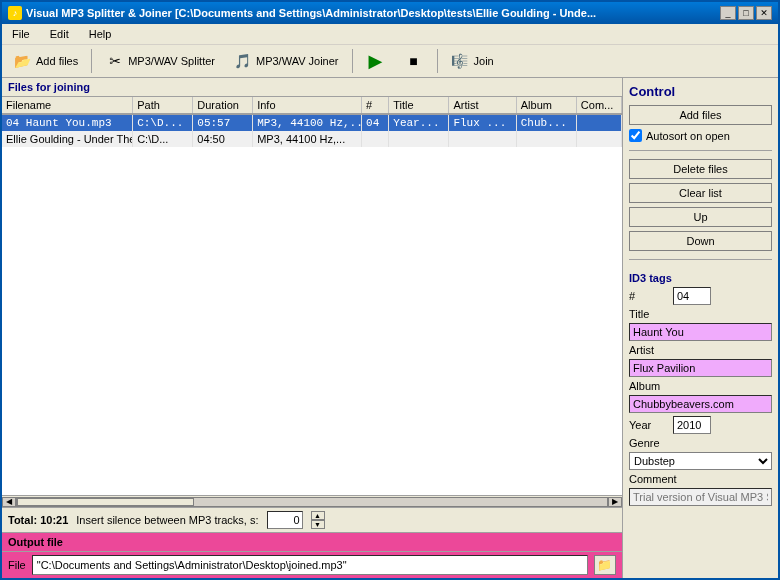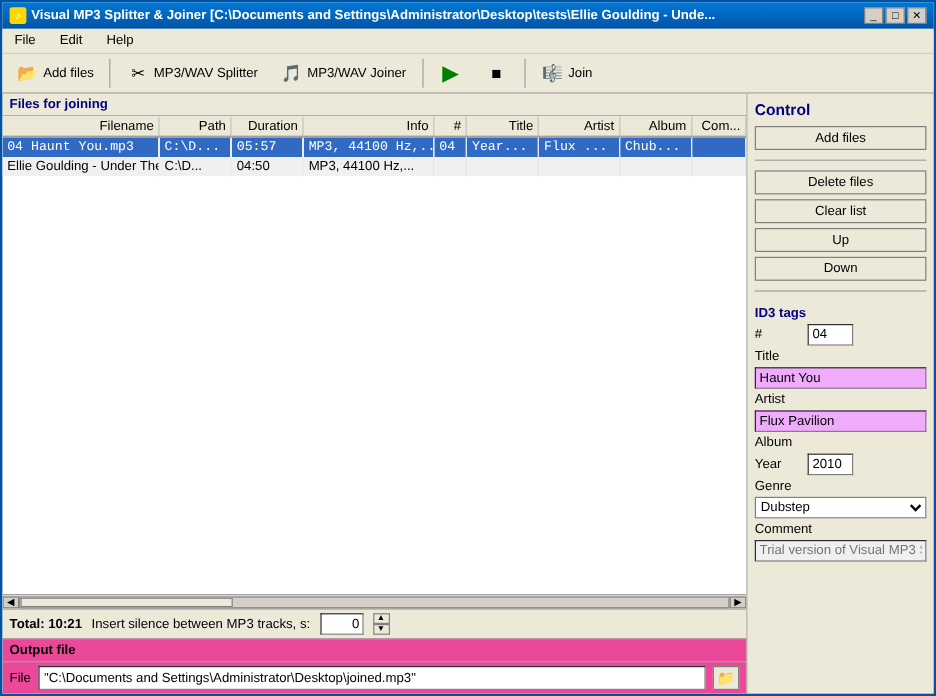--- a/index.html
+++ b/index.html
@@ -132,21 +132,21 @@
       background: white;
     }
     table {
       width: 100%;
       border-collapse: collapse;
     }
     thead tr {
       background: #ece9d8;
     }
     thead th {
-      text-align: right;
+      text-align: left;
       padding: 2px 4px;
       border-right: 1px solid #c0c0c0;
       border-bottom: 2px solid #a0a0a0;
       font-weight: normal;
       font-size: 11px;
       white-space: nowrap;
     }
     tbody tr {
       cursor: pointer;
     }
@@ -465,20 +465,24 @@
       <div class="output-bar">
         <span>File</span>
         <input class="output-input" type="text" value="&quot;C:\Documents and Settings\Administrator\Desktop\joined.mp3&quot;" style="">
         <button class="output-browse">📁</button>
       </div>
     </div>
 
     <div class="right-panel">
       <div class="control-label">Control</div>
       <button class="ctrl-btn">Add files</button>
+      <div class="autosort-row">
+        <input type="checkbox" checked="" style="">
+        <span>Autosort on open</span>
+      </div>
       <div class="section-divider"></div>
       <button class="ctrl-btn">Delete files</button>
       <button class="ctrl-btn">Clear list</button>
       <button class="ctrl-btn">Up</button>
       <button class="ctrl-btn">Down</button>
 
       <div class="section-divider"></div>
 
       <div class="id3-section">
         <div class="id3-label">ID3 tags</div>
@@ -497,20 +501,23 @@
 
         <div class="id3-field-row">
           <span class="id3-field-label">Artist</span>
         </div>
         <div class="id3-field-row">
           <input class="id3-input" type="text" style="width: 100%;" value="Flux Pavilion">
         </div>
 
         <div class="id3-field-row">
           <span class="id3-field-label">Album</span>
+        </div>
+        <div class="id3-field-row">
+          <input class="id3-input" type="text" style="width: 100%;" value="Chubbybeavers.com">
         </div>
 
         <div class="id3-field-row">
           <span class="id3-field-label">Year</span>
           <input class="id3-input-short" type="text" value="2010" style="">
         </div>
 
         <div class="id3-field-row">
           <span class="id3-field-label">Genre</span>
         </div>

